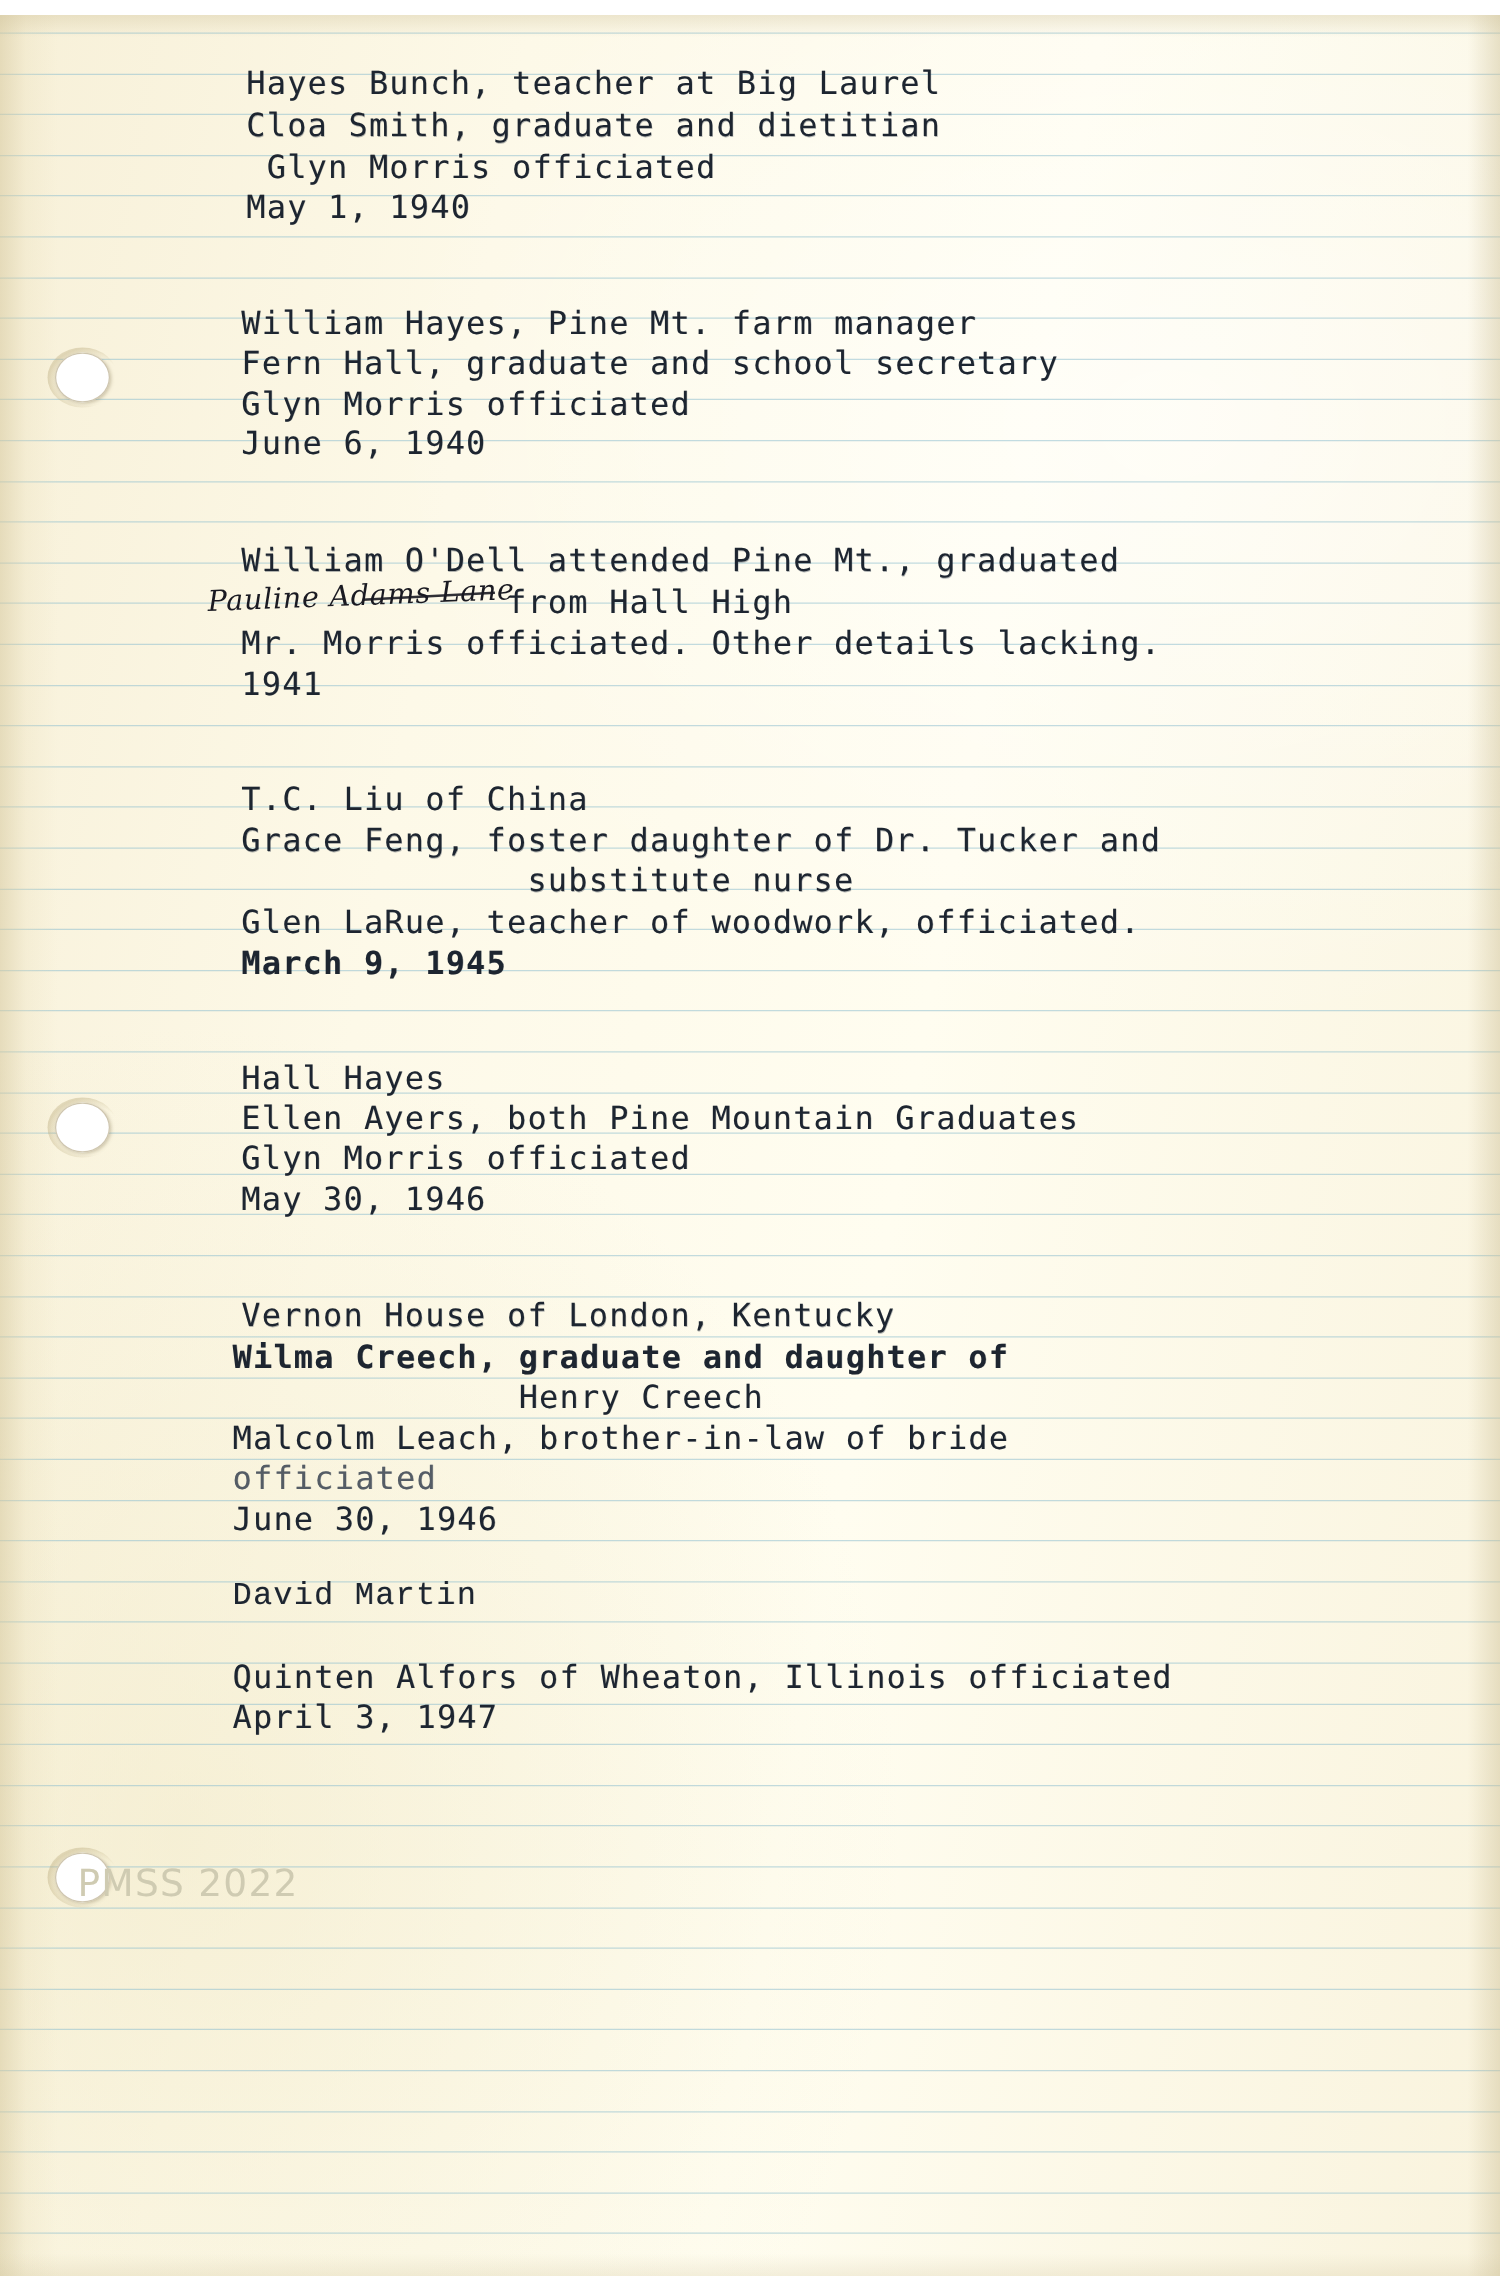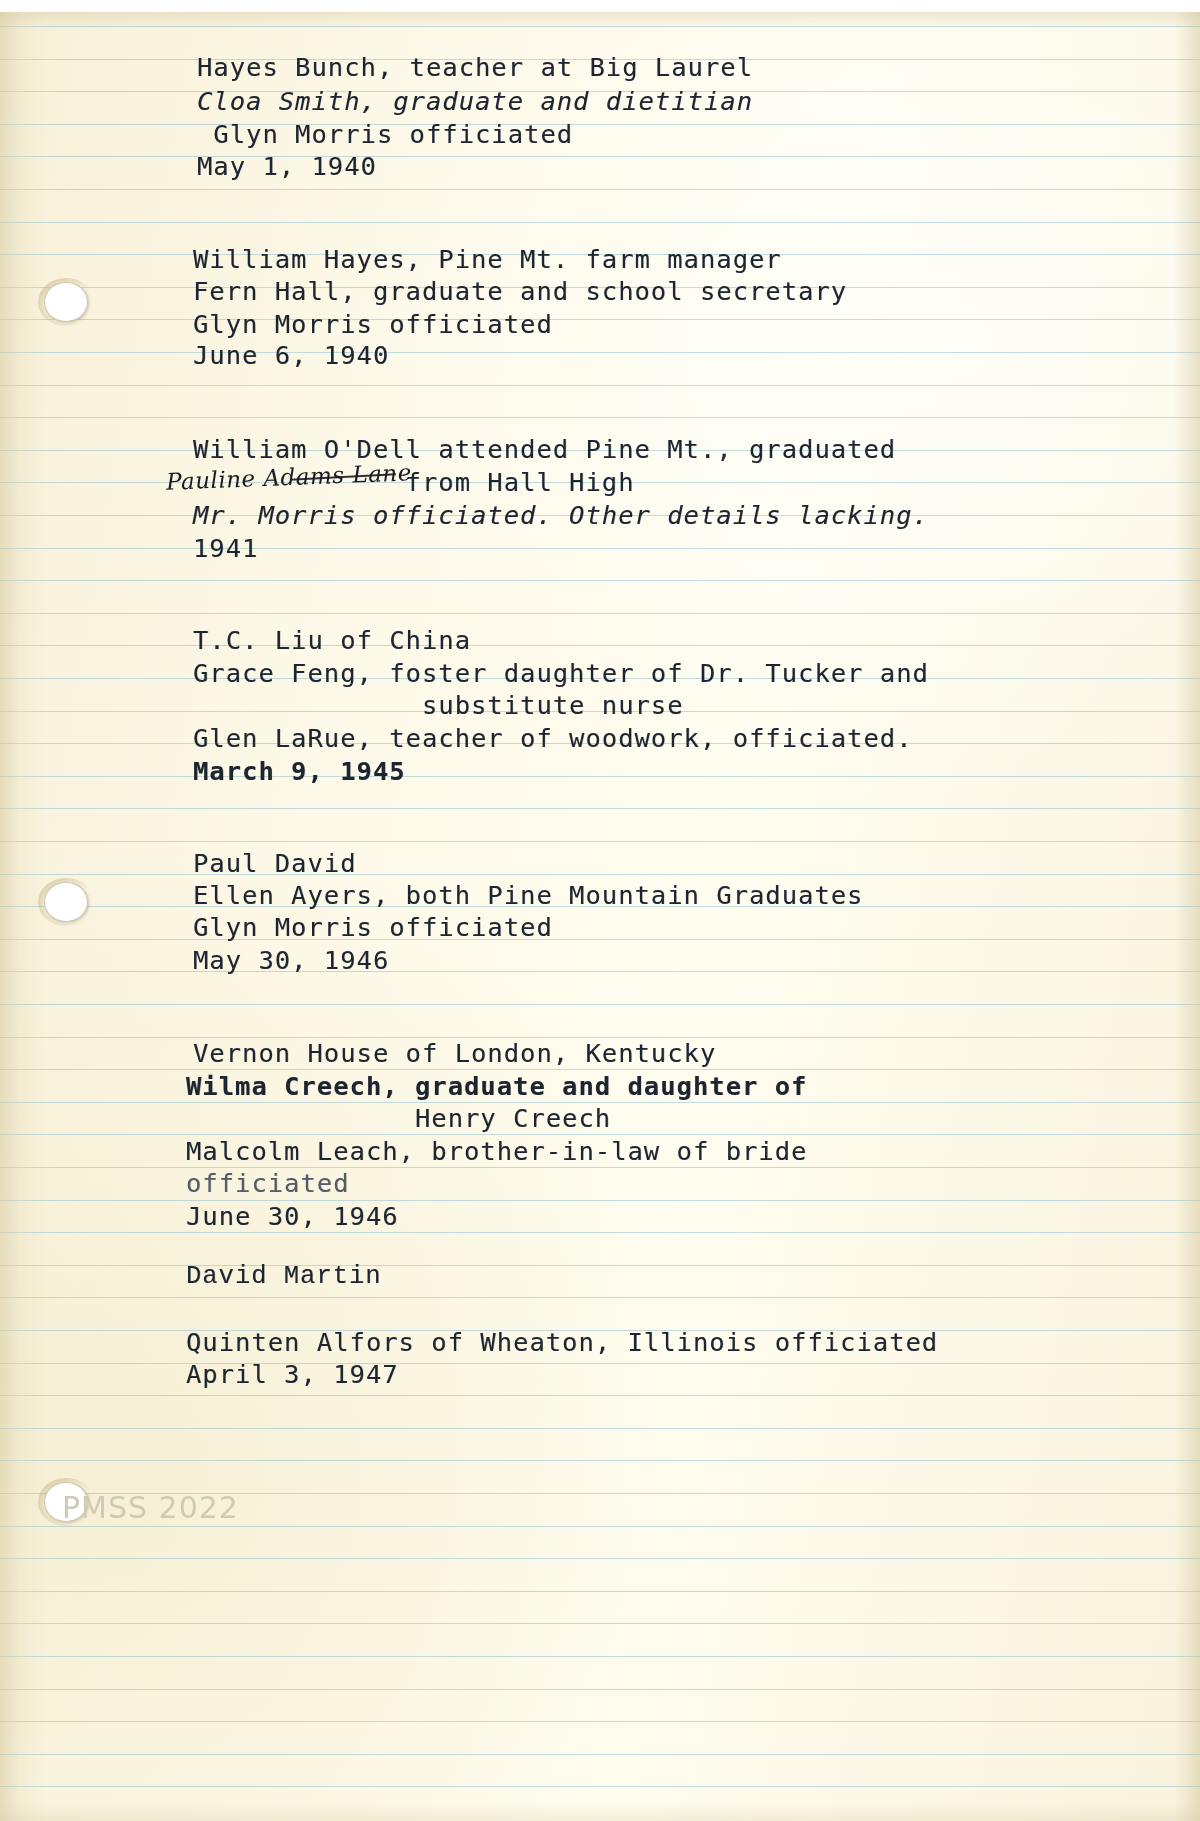--- a/index.html
+++ b/index.html
@@ -219,43 +219,43 @@
     <div class="hole-shadow" style="left:38px; top:866px;"></div>
     <div class="hole" style="left:44px; top:870px;"></div>
 
     <div class="hole-shadow" style="left:38px; top:1466px;"></div>
     <div class="hole" style="left:44px; top:1470px;"></div>
   </div>
 
   <div id="typescript">
 
     <div class="tline" style="left:197px; top:40px;">Hayes Bunch, teacher at Big Laurel</div>
-    <div class="tline" style="left:197px; top:74px;font-style:italic;">Cloa Smith, graduate and dietitian</div>
+    <div class="tline" style="left:197px; top:74px;">Cloa Smith, graduate and dietitian</div>
     <div class="tline" style="left:197px; top:107px;"> Glyn Morris officiated</div>
     <div class="tline" style="left:197px; top:139px;">May 1, 1940</div>
 
     <div class="tline" style="left:193px; top:232px;text-align:right;">William Hayes, Pine Mt. farm manager</div>
     <div class="tline" style="left:193px; top:264px;">Fern Hall, graduate and school secretary</div>
     <div class="tline" style="left:193px; top:297px;">Glyn Morris officiated</div>
     <div class="tline" style="left:193px; top:328px;">June 6, 1940</div>
 
     <div class="tline" style="left:193px; top:422px;">William O'Dell attended Pine Mt., graduated</div>
     <div class="tline" style="left:193px; top:455px;">             from Hall High</div>
-    <div class="tline" style="left:193px; top:488px;font-style:italic;">Mr. Morris officiated. Other details lacking.</div>
+    <div class="tline" style="left:193px; top:488px;">Mr. Morris officiated. Other details lacking.</div>
     <div class="tline" style="left:193px; top:521px;">1941</div>
     <div class="handwritten" style="left:166px; top:452px;">Pauline Adams Lane</div>
     <div class="strike" style="left:290px; top:464px; width:106px;"></div>
 
     <div class="tline" style="left:193px; top:613px;">T.C. Liu of China</div>
     <div class="tline" style="left:193px; top:646px;">Grace Feng, foster daughter of Dr. Tucker and</div>
     <div class="tline" style="left:193px; top:678px;">              substitute nurse</div>
     <div class="tline" style="left:193px; top:711px;">Glen LaRue, teacher of woodwork, officiated.</div>
     <div class="tline" style="left:193px; top:744px;font-weight:bold;">March 9, 1945</div>
 
-    <div class="tline" style="left:193px; top:836px;">Paul David</div>
+    <div class="tline" style="left:193px; top:836px;">Hall Hayes</div>
     <div class="tline" style="left:193px; top:868px;">Ellen Ayers, both Pine Mountain Graduates</div>
     <div class="tline" style="left:193px; top:900px;">Glyn Morris officiated</div>
     <div class="tline" style="left:193px; top:933px;">May 30, 1946</div>
 
     <div class="tline" style="left:193px; top:1026px;">Vernon House of London, Kentucky</div>
     <div class="tline" style="left:186px; top:1059px;font-weight:bold;">Wilma Creech, graduate and daughter of</div>
     <div class="tline" style="left:186px; top:1091px;">              Henry Creech</div>
     <div class="tline" style="left:186px; top:1124px;">Malcolm Leach, brother-in-law of bride</div>
     <div class="tline faint" style="left:186px; top:1156px;">officiated</div>
     <div class="tline" style="left:186px; top:1189px;">June 30, 1946</div>

